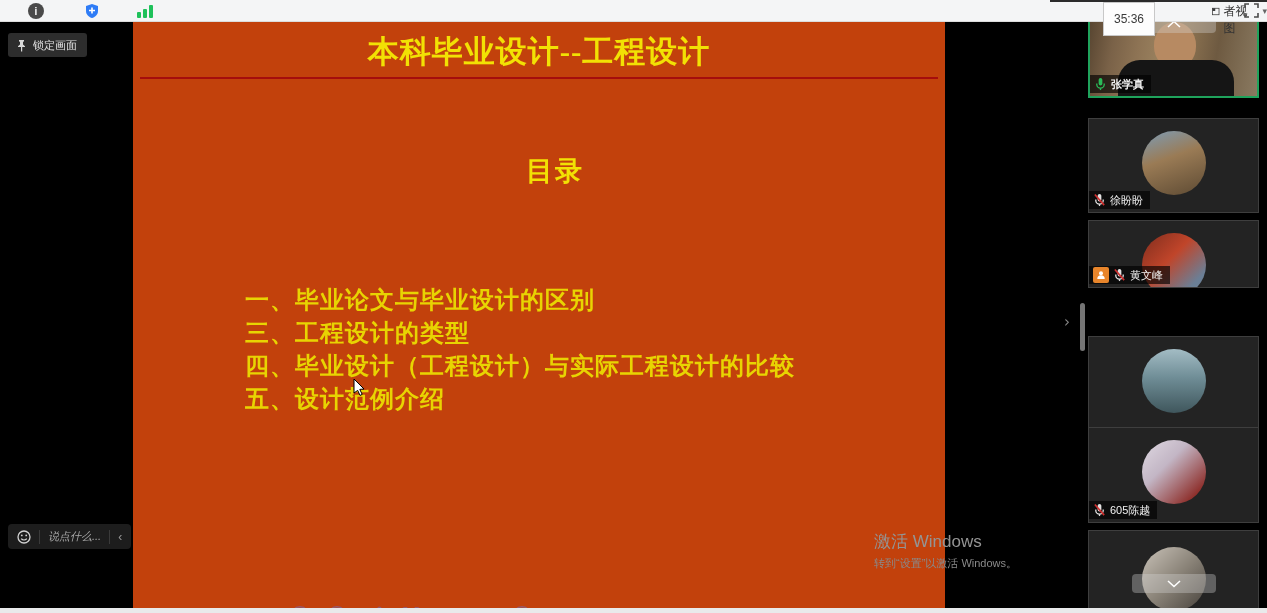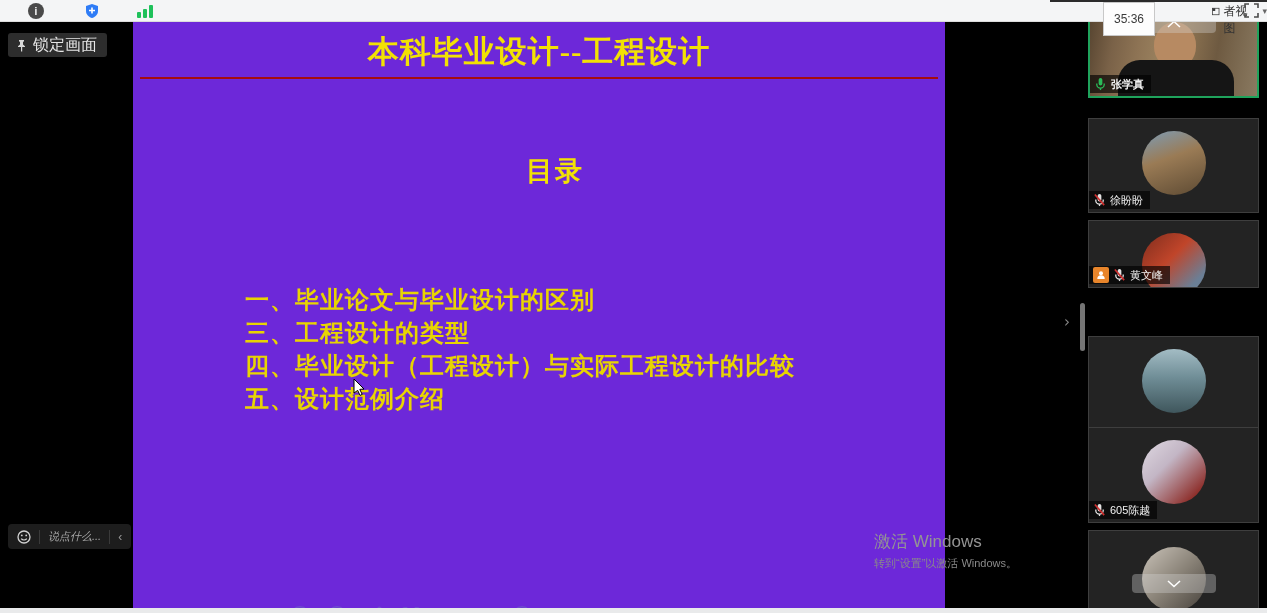--- a/index.html
+++ b/index.html
@@ -24,24 +24,24 @@
     display:flex; align-items:center; }
   .viewbtn { position:absolute; left:1212px; top:2px; height:18px; display:flex;
     align-items:center; gap:4px; cursor:pointer; font-size:12px; color:#333; }
   .caret { font-size:9px; color:#666; }
   .ico-full { position:absolute; left:1244px; top:3px; width:15px; height:15px; cursor:pointer; }
 
   
   .lockbtn { position:absolute; left:8px; top:33px; height:24px; padding:0 10px 0 8px;
     background:#2d2d2d; border-radius:3px; display:flex; align-items:center; gap:6px;
     z-index:30; cursor:pointer; }
-  .lockbtn span { font-size:16px; color:#e6e6e6; }
+  .lockbtn span { font-size:11px; color:#e6e6e6; }
 
   .slide { position:absolute; left:133px; top:22px; width:812px; height:586px;
-    background:#6d28d9; font-family:"Liberation Serif","DejaVu Serif",serif; }
+    background:#c2410c; font-family:"Liberation Serif","DejaVu Serif",serif; }
   .slide-title { position:absolute; top:9px; left:0; width:100%; text-align:center;
     color:#f2e104; font-size:31px; font-weight:bold; letter-spacing:1px; }
   .slide-rule { position:absolute; top:55px; left:7px; width:798px; height:2px; background:#a50d0d; }
   .toc { position:absolute; top:131px; left:50%; transform:translateX(-50%); margin-left:16px;
     color:#f2e104; font-size:27px; font-weight:bold; letter-spacing:2px; }
   .toc-list { position:absolute; top:262px; left:112px; color:#e8d402; font-size:24px;
     font-weight:bold; line-height:33px; letter-spacing:1px; white-space:nowrap; }
   .cursor { position:absolute; left:220px; top:356px; }
 
   .wm { position:absolute; left:868px; top:530px; color:#949494; z-index:25;

